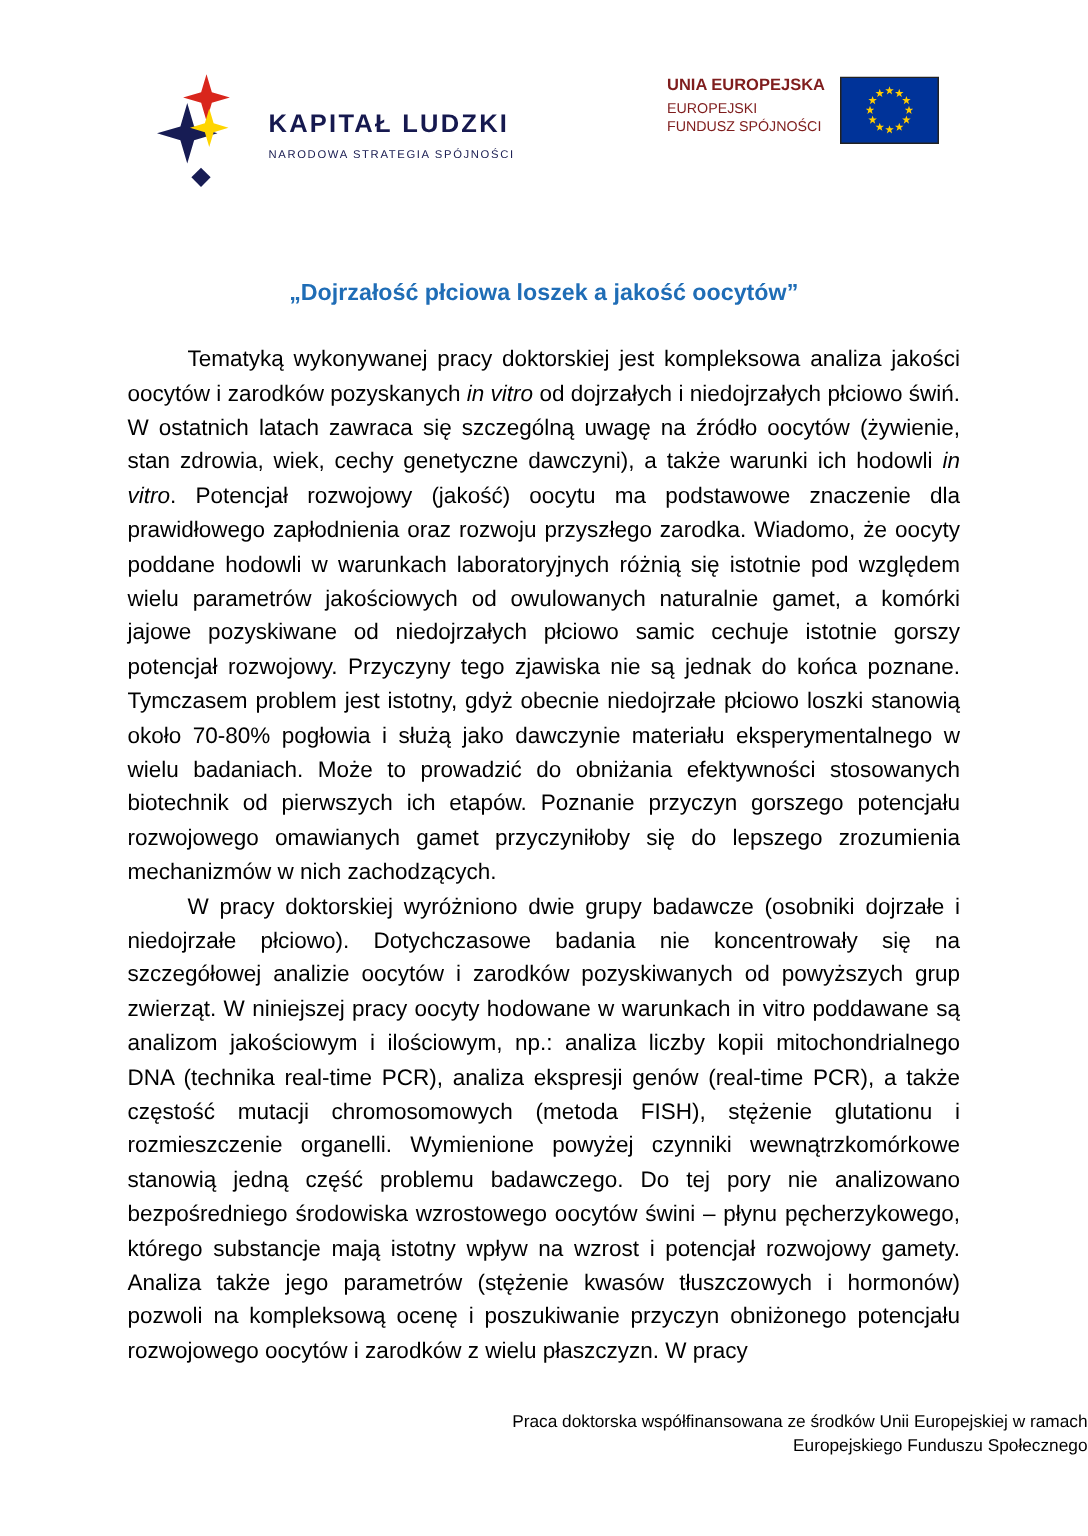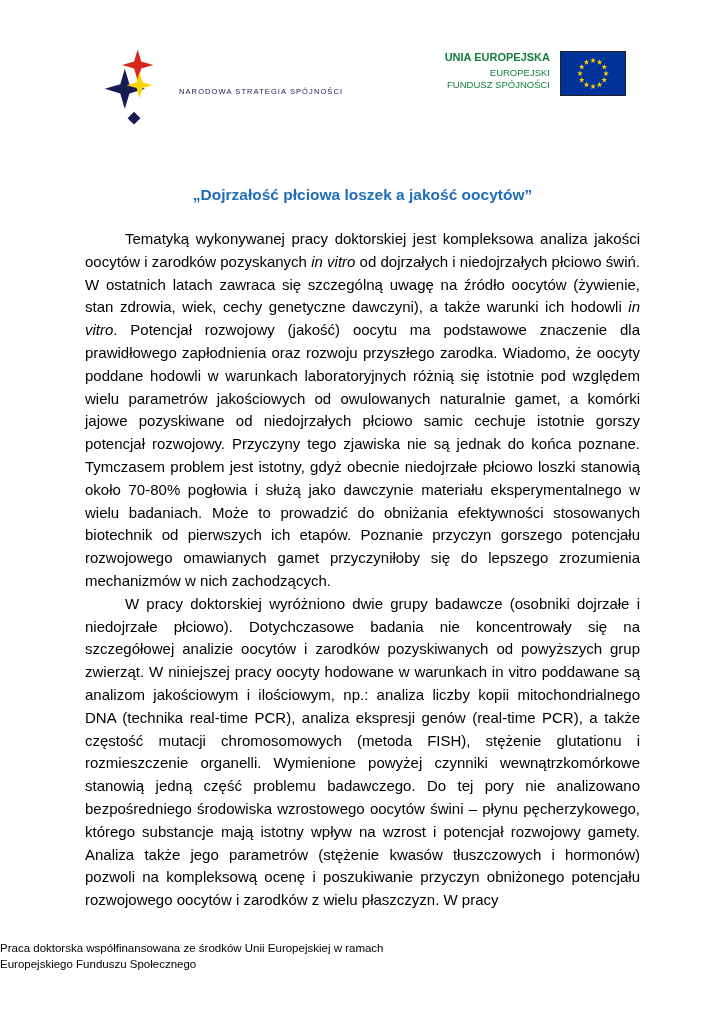--- a/index.html
+++ b/index.html
@@ -14,42 +14,42 @@
     overflow:hidden;
   }
 
   
   .header { display:flex; justify-content:space-between; align-items:flex-start; }
   .logo-kl { display:flex; align-items:center; gap:12px; margin-left:16px; }
   .kl-text { display:flex; flex-direction:column; }
   .kl-name { font-size:17px; font-weight:bold; color:#16194f; letter-spacing:1.5px; }
   .kl-sub  { font-size:7.5px; color:#16194f; letter-spacing:1.1px; margin-top:5px; }
   .logo-eu { display:flex; align-items:flex-start; gap:10px; margin-right:14px; margin-top:6px; }
-  .eu-text { text-align:right; color:#15803d; line-height:1.25; }
+  .eu-text { color:#7f1d1d; line-height:1.25; }
   .eu-line1 { font-size:11px; font-weight:bold; }
   .eu-line2 { font-size:9.5px; margin-top:2px; }
   .eu-line3 { font-size:9.5px; }
   .eu-flag { display:block; }
 
   
   .title  { margin-top:53px; text-align:center; color:#1f6db6; font-size:15.5px; font-weight:bold; }
   .author { margin-top:34px; font-size:15px; font-weight:bold; }
 
   
   .intro { margin-top:14px; font-size:11.5px; font-weight:bold; text-align:justify; line-height:18px; }
 
   
   .body-text { margin-top:24px; }
   .body-para { margin:0; font-size:15px; line-height:22.8px; text-align:justify; text-indent:40px; }
   .body-para span.italic { font-style:italic; }
 
   
   .footer {
     position:absolute; left:0; bottom:52px; width:100%;
-    text-align:left; font-size:11.5px; line-height:1.4; color:#000;
+    text-align:right; font-size:11.5px; line-height:1.4; color:#000;
   }
 </style>
 </head>
 <body>
 
 <div class="page">
 
   <div class="header">
 
     <div class="logo-kl">
@@ -59,20 +59,21 @@
           <polygon points="40,1 43.9,14.1 57,18 43.9,21.9 40,35 36.1,21.9 23,18 36.1,14.1" fill="#d9261c"></polygon>
 
           <polygon points="26,22 31,39 48,44 31,49 26,66 21,49 4,44 21,39" fill="#171c54"></polygon>
 
           <polygon points="42,26 45.2,36.8 56,40 45.2,43.2 42,54 38.8,43.2 28,40 38.8,36.8" fill="#ffd500"></polygon>
 
           <polygon points="36,69 43,76 36,83 29,76" fill="#171c54"></polygon>
         </svg>
       </span>
       <span class="kl-text">
+        <span class="kl-name">KAPITAŁ LUDZKI</span>
         <span class="kl-sub">NARODOWA STRATEGIA SPÓJNOŚCI</span>
       </span>
     </div>
 
     <div class="logo-eu">
       <span class="eu-text">
         <div class="eu-line1">UNIA EUROPEJSKA</div>
         <div class="eu-line2">EUROPEJSKI</div>
         <div class="eu-line3">FUNDUSZ SPÓJNOŚCI</div>
       </span>

